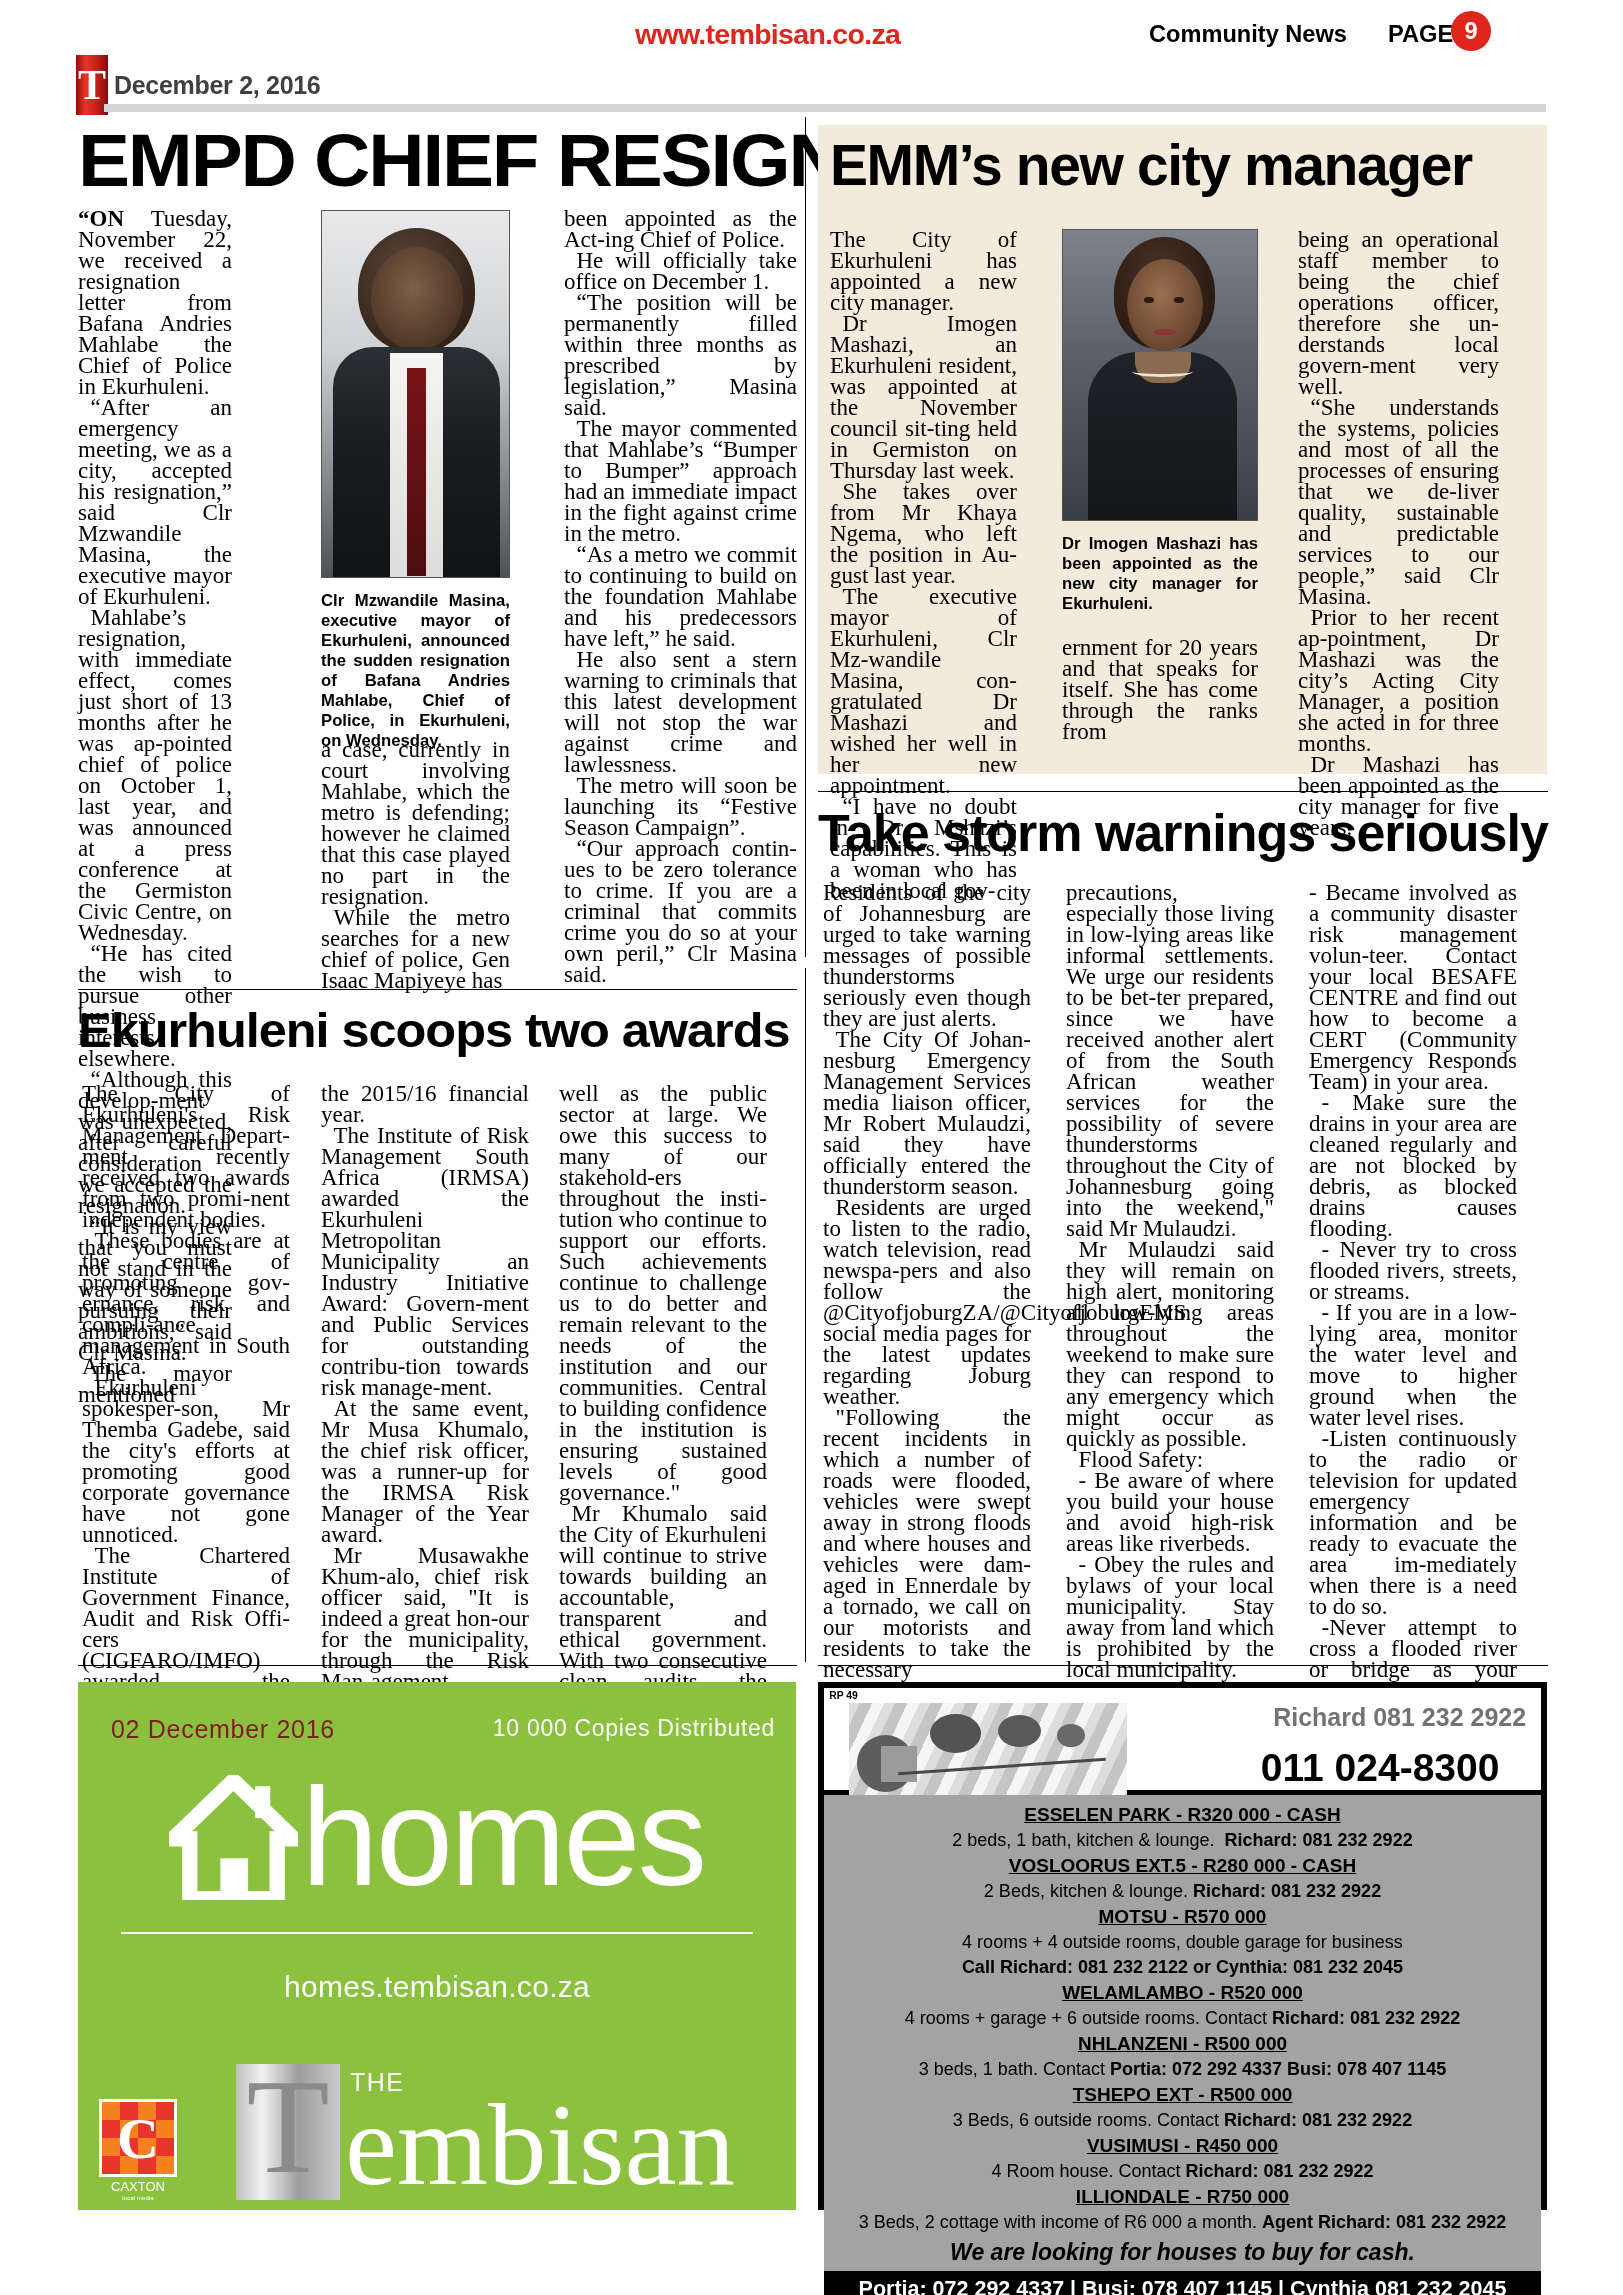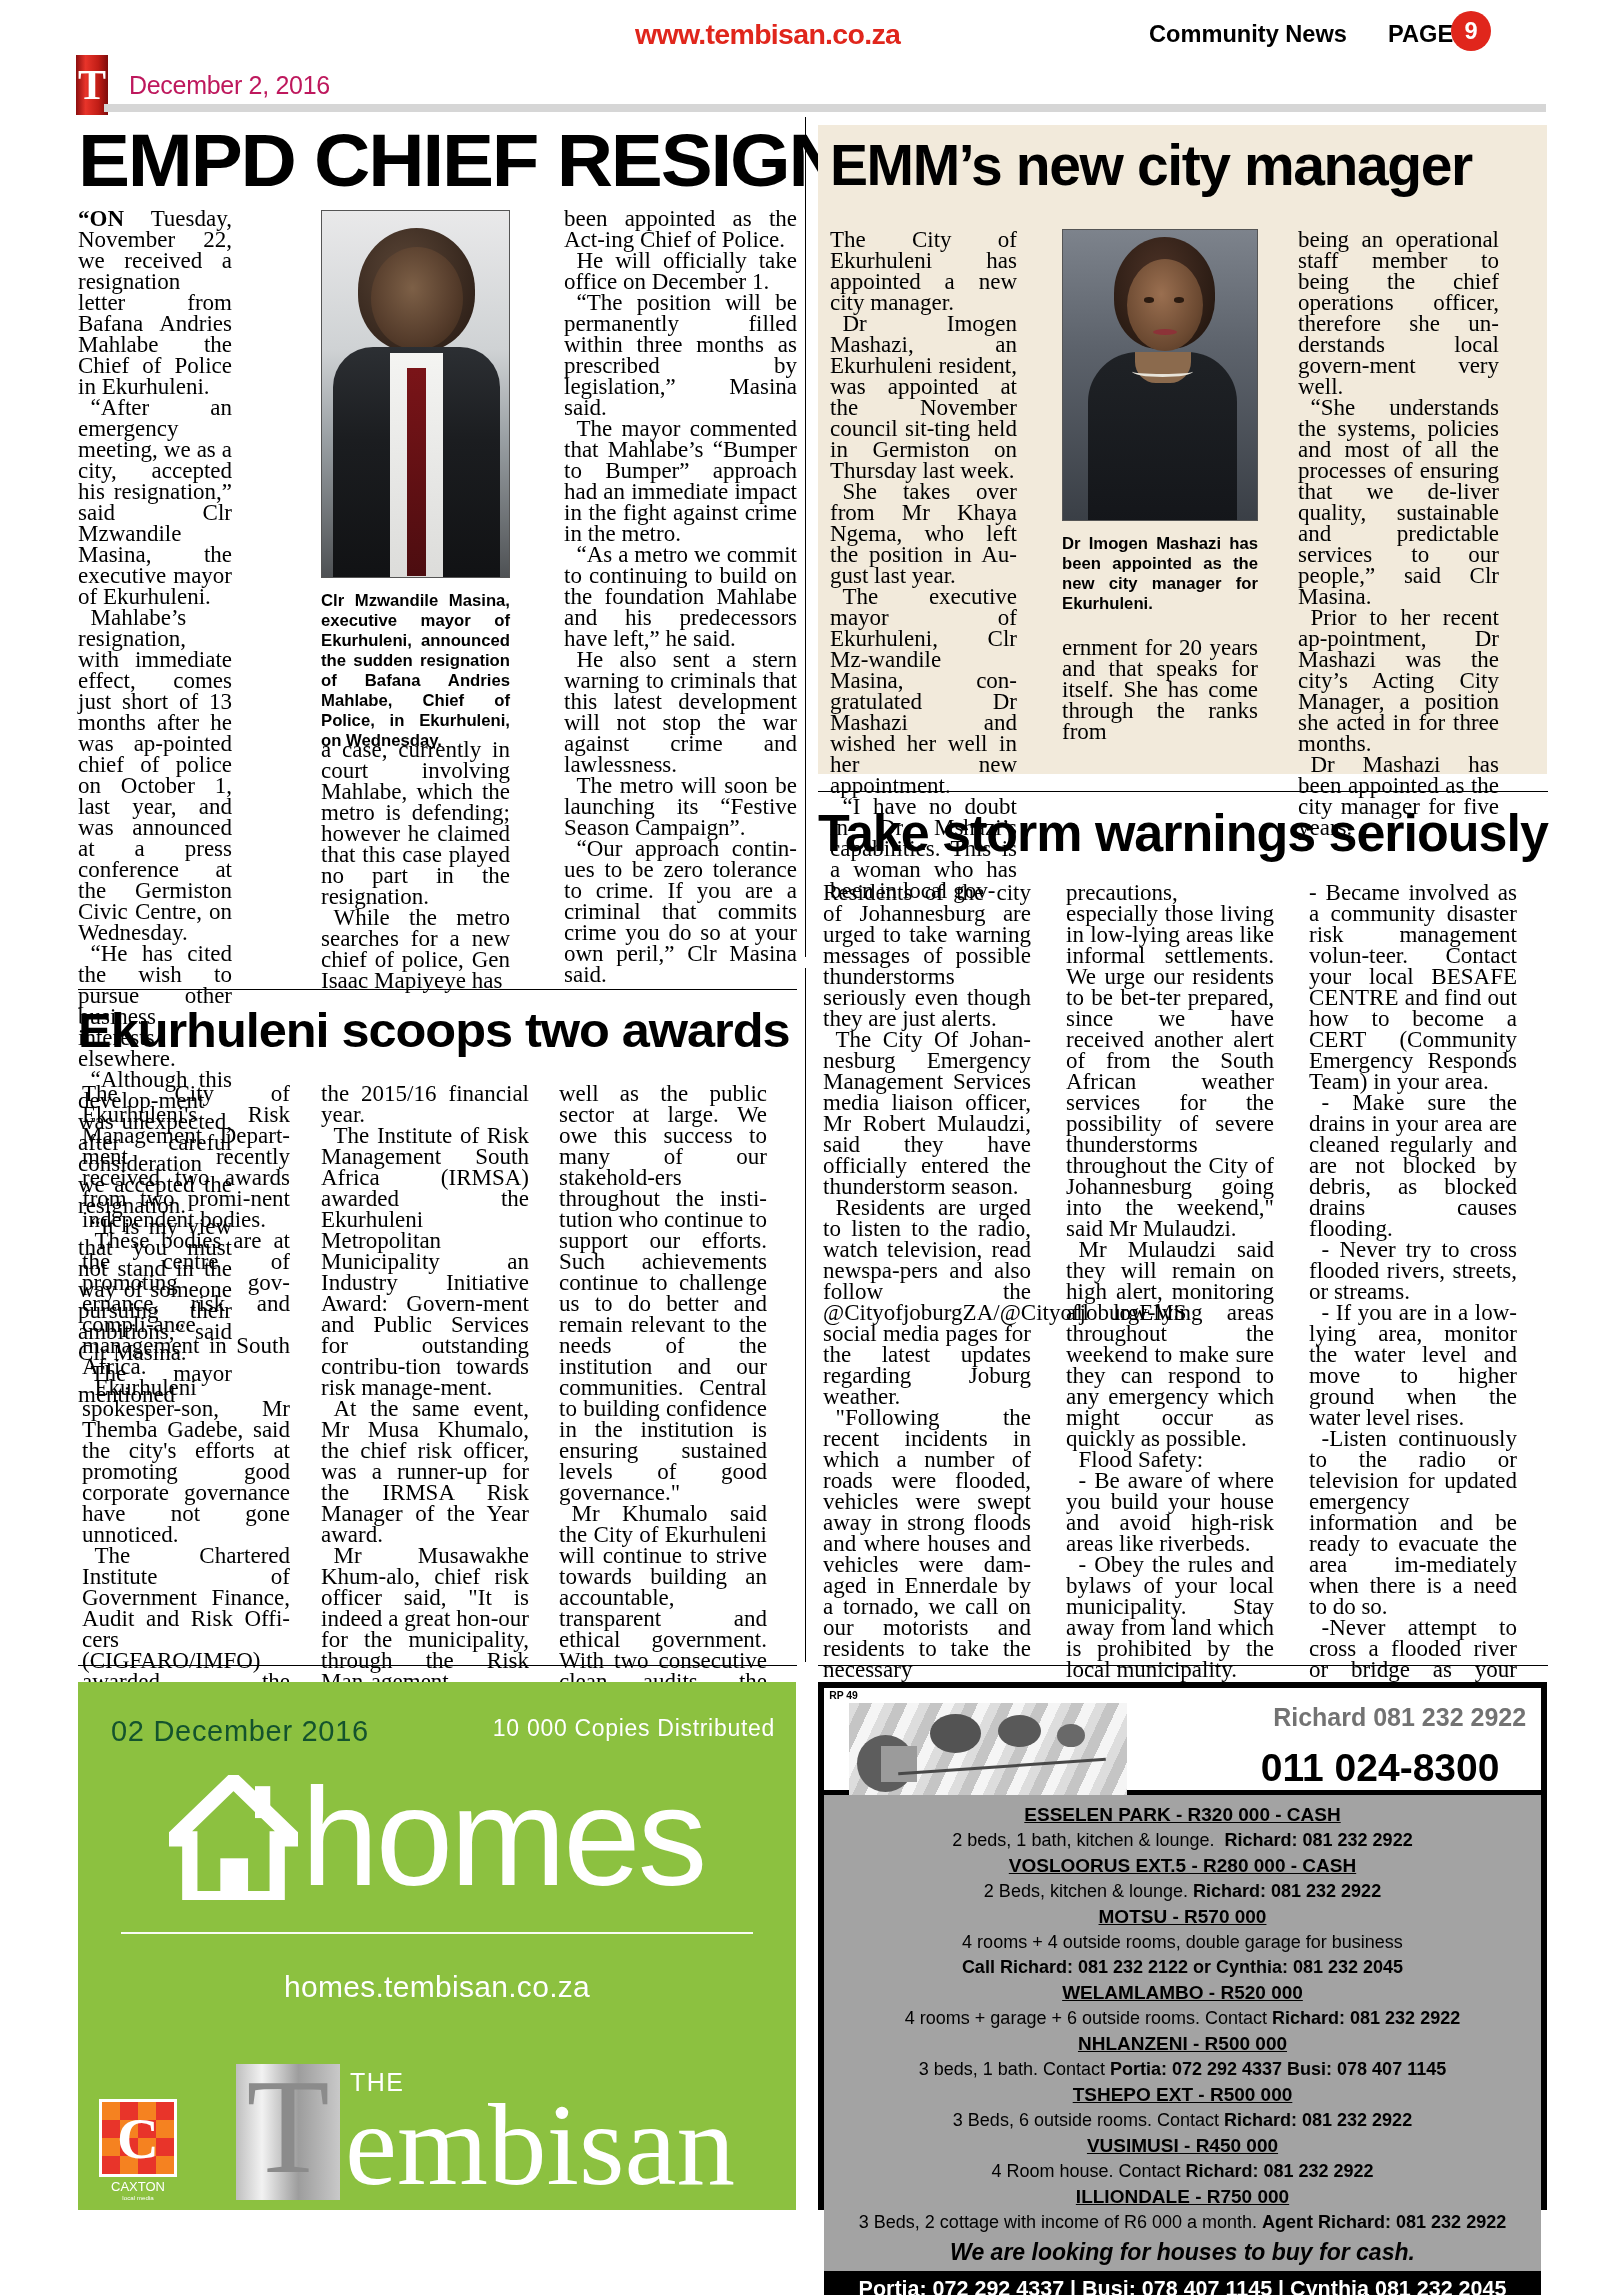--- a/index.html
+++ b/index.html
@@ -16,22 +16,22 @@
     display: flex; align-items: center;
   }
   .t-logo {
     width: 32px; height: 60px;
     background: linear-gradient(to right,#8d0f0f 0%,#e8342a 30%,#c01d16 70%,#7e0c0c 100%);
     position: relative; flex: 0 0 auto;
   }
   .t-logo .tl { position:absolute; inset:0; display:flex; align-items:center; justify-content:center;
     color:#fff; font-family:"Liberation Serif",serif; font-weight:bold; font-size:42px; line-height:1; }
   .mh-date {
-    font-family: "Liberation Sans", sans-serif; font-weight: normal;
-    font-size: 25px; color: #be185d; margin-left: 21px; letter-spacing: -0.3px;
+    font-family: "Liberation Sans", sans-serif; font-weight: bold;
+    font-size: 25px; color: #404040; margin-left: 6px; letter-spacing: -0.3px;
   }
   .mh-url {
     font-family: "Liberation Sans", sans-serif; font-weight: bold;
     font-size: 28.5px; color: #e0261c; letter-spacing: -0.7px;
     position: absolute; left: 635px; top: 18px;
   }
   .mh-section {
     font-family: "Liberation Sans", sans-serif; font-weight: bold;
     font-size: 23.6px; color: #000; position: absolute; left: 1149px; top: 21px;
   }
@@ -115,21 +115,21 @@
     color: #000; white-space: nowrap;
   }
 
   
   .ad-homes {
     position: absolute; left: 78px; top: 1682px; width: 718px; height: 528px;
     background: #8cc140; overflow: hidden;
   }
   .ad-homes .ad-date {
     position: absolute; left: 33px; top: 33px;
-    font-family: "Liberation Sans", sans-serif; font-size: 29px; color: #14532d;
+    font-family: "Liberation Sans", sans-serif; font-size: 25px; color: #7f1d1d;
     letter-spacing: 0.7px;
   }
   .ad-homes .ad-copies {
     position: absolute; right: 21px; top: 33px;
     font-family: "Liberation Sans", sans-serif; font-size: 23px; color: #fff;
     letter-spacing: 0.7px;
   }
   .homes-wrap {
     position: absolute; left: 0; right: 0; top: 82px; height: 146px;
     display: flex; align-items: center; justify-content: center;

